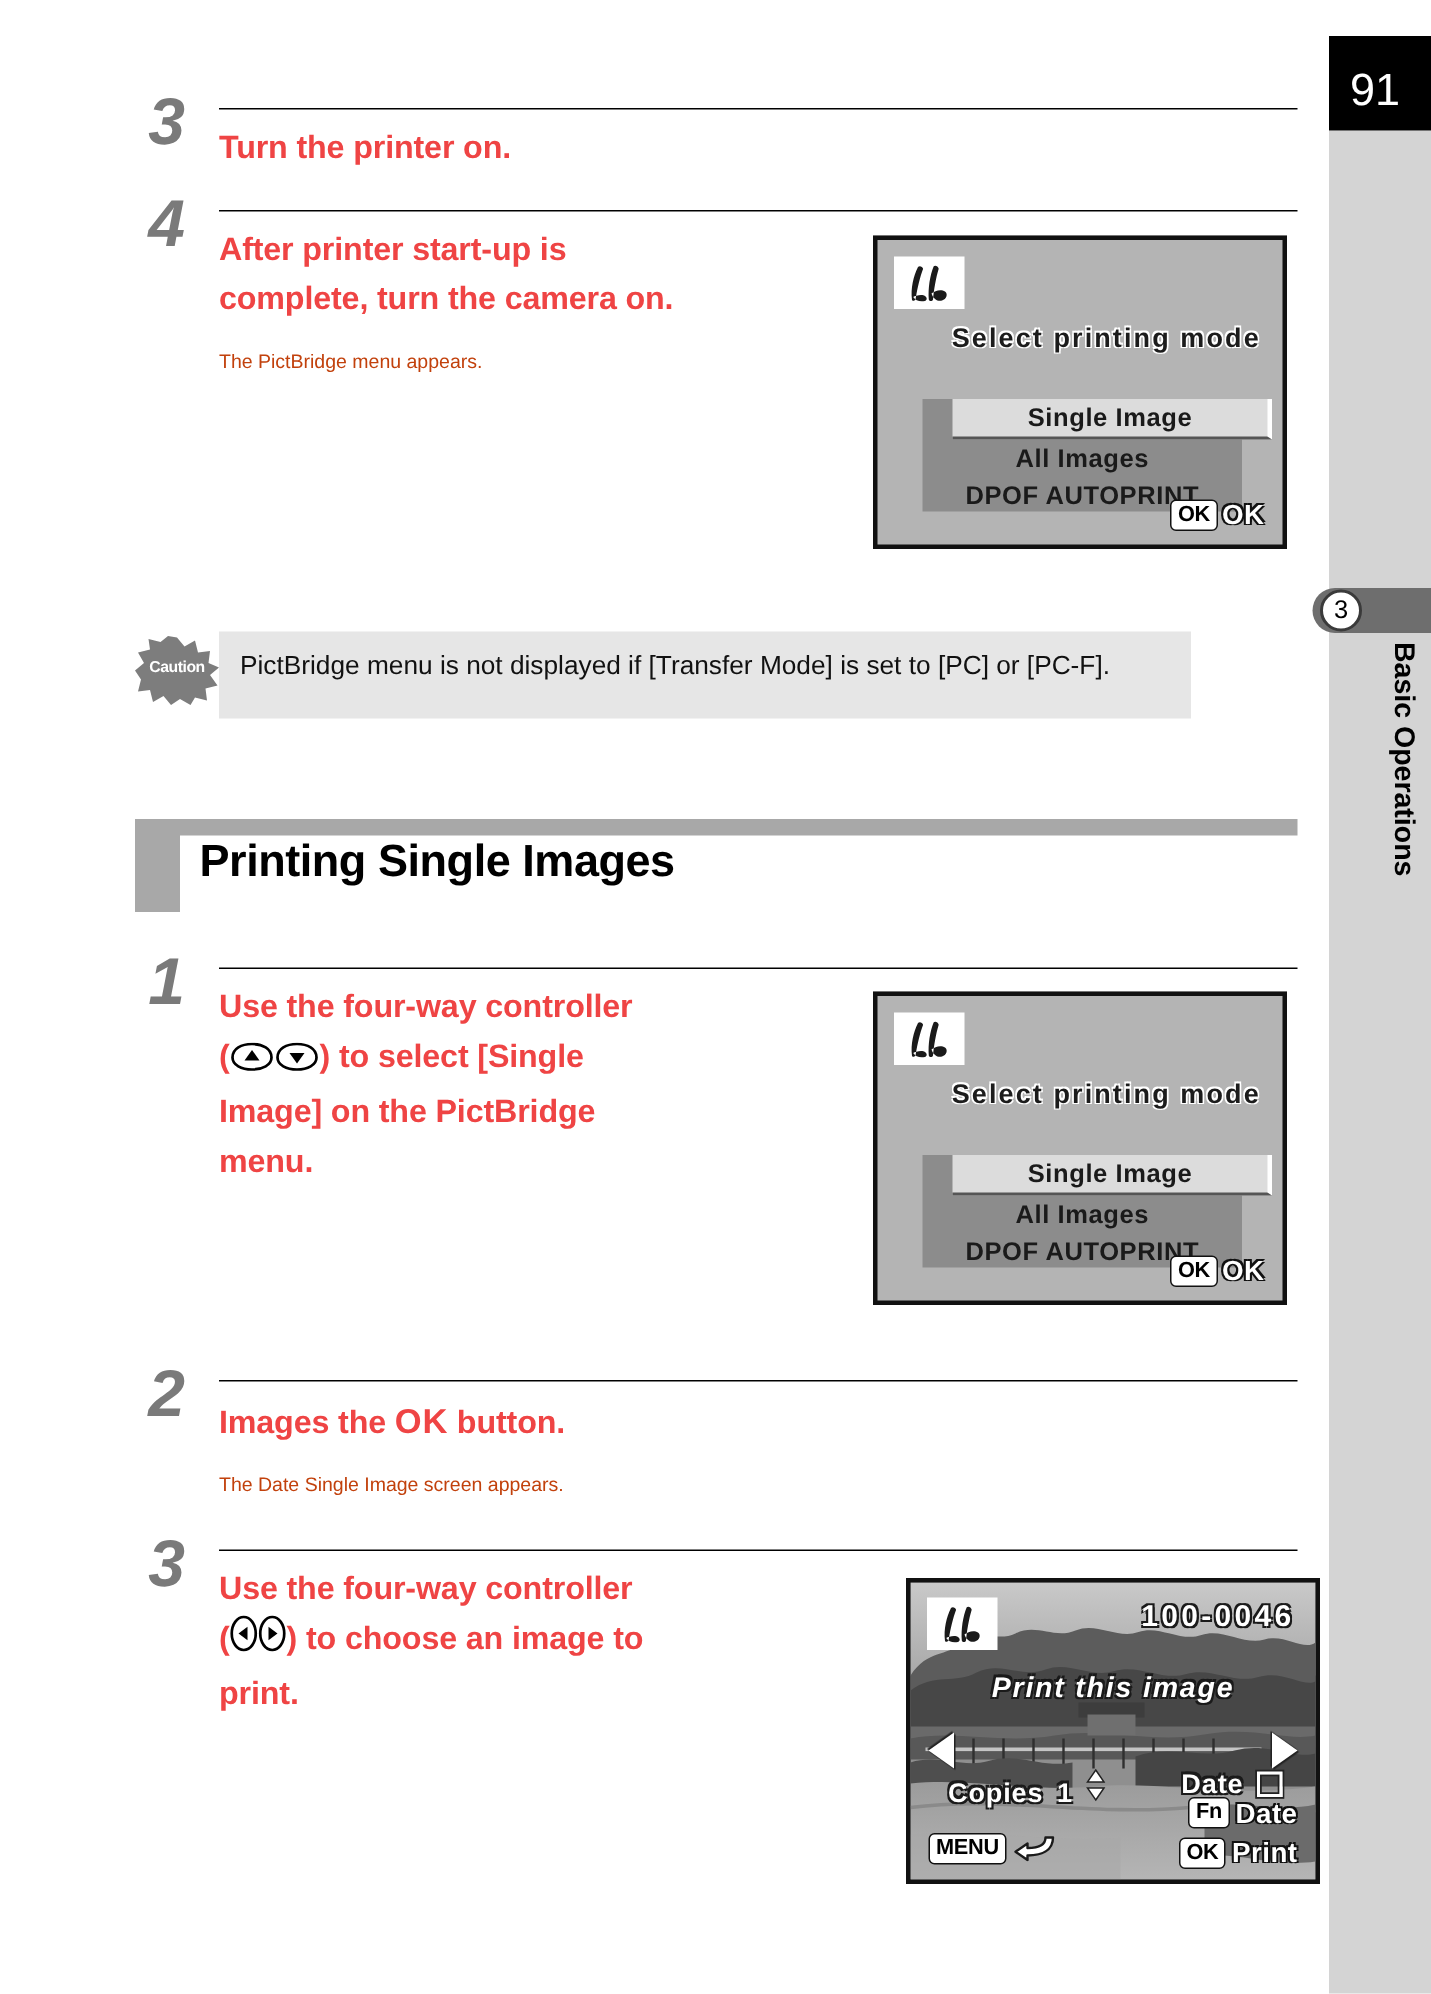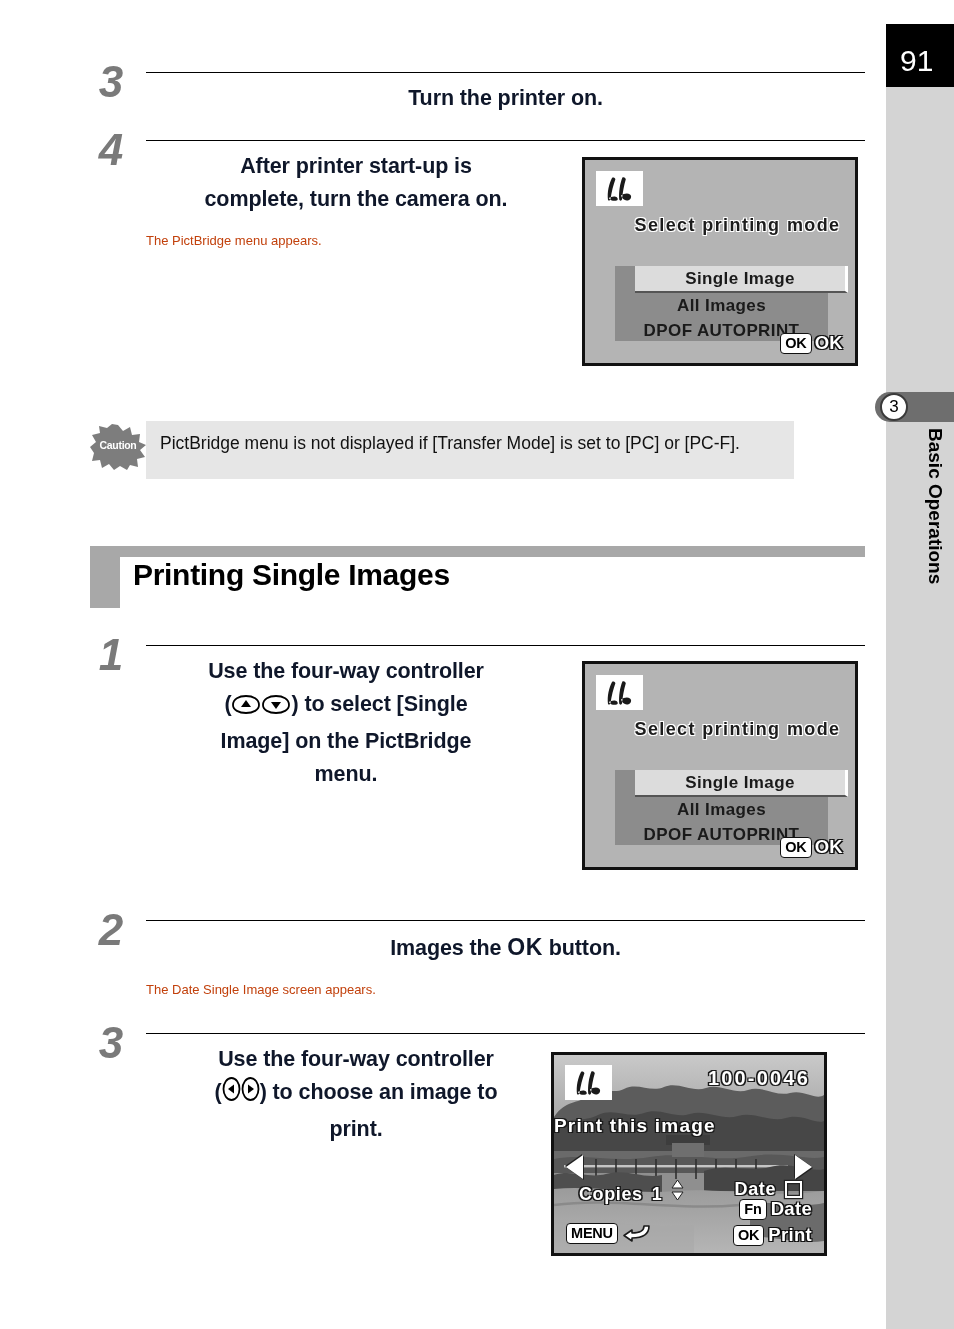--- a/index.html
+++ b/index.html
@@ -110,24 +110,23 @@
   .step-body {
     position: absolute;
     left: 56px;
     top: 0;
     border-top: 1.6px solid #000000;
     padding-top: 9px;
   }
   .step-title {
     font-size: 21.5px;
     font-weight: bold;
-    color: #0f172a;
+    color: #ef4444;
     line-height: 1.55;
     letter-spacing: -0.1px;
-    text-align: center;
   }
   .step-desc {
     font-size: 13px;
     font-weight: normal;
     color: #c2410c;
     margin-top: 15px;
     line-height: 1.4;
   }
 
   
@@ -289,27 +288,29 @@
     font-weight: bold;
     color: #ffffff;
     letter-spacing: 2.2px;
     text-shadow:
        1.4px  1.4px 0 #1a1a1a, -1.4px  1.4px 0 #1a1a1a,
        1.4px -1.4px 0 #1a1a1a, -1.4px -1.4px 0 #1a1a1a;
   }
   .lcd-prompt {
     position: absolute;
     width: 100%;
+    text-align: center;
     font-size: 19px;
     font-weight: bold;
     color: #ffffff;
     letter-spacing: 1.2px;
     text-shadow:
        1.4px  1.4px 0 #1a1a1a, -1.4px  1.4px 0 #1a1a1a,
        1.4px -1.4px 0 #1a1a1a, -1.4px -1.4px 0 #1a1a1a;
+    font-style: italic;
   }
   .nav-tri {
     position: absolute;
     width: 0; height: 0;
     filter: drop-shadow(1px 1px 0 #222) drop-shadow(-1px -1px 0 #222);
   }
   .osd-text {
     font-size: 18px;
     font-weight: bold;
     color: #ffffff;
@@ -472,21 +473,21 @@
           <svg width="19" height="26" viewBox="0 0 19 26">
             <path d="M9.5 2 C14 2 17.5 7 17.5 13 C17.5 19 14 24 9.5 24 C5 24 1.5 19 1.5 13 C1.5 7 5 2 9.5 2 Z" fill="#ffffff" stroke="#000000" stroke-width="1.8"></path>
             <polygon points="13,13 7,8.5 7,17.5" fill="#000000"></polygon>
           </svg>
         </span><span>) to choose an image to</span><br>
         <span>print.</span>
       </div>
     </div>
   </div>
 
-  <div class="lcd" style="left:551px; top:1052px; width:276px; height:204px; background:#8f8f8f;">
+  <div class="lcd" style="left:604px; top:1052px; width:276px; height:204px; background:#8f8f8f;">
 
     <div id="lcd-photo-scene">
       <svg width="270" height="198" viewBox="0 0 270 198" preserveAspectRatio="none">
         <defs>
           <linearGradient id="sky" x1="0" y1="0" x2="0" y2="1">
             <stop offset="0%" stop-color="#c9c9c9"></stop>
             <stop offset="100%" stop-color="#a9a9a9"></stop>
           </linearGradient>
           <linearGradient id="ground" x1="0" y1="0" x2="0" y2="1">
             <stop offset="0%" stop-color="#9b9b9b"></stop>
@@ -565,21 +566,21 @@
           <polygon points="6.5,21 12,13 1,13" fill="#ffffff" stroke="#222222" stroke-width="1"></polygon>
         </svg>
       </span>
     </div>
 
     <div style="position:absolute; right:22px; top:124px; display:flex; align-items:center; gap:9px;">
       <span class="osd-text">Date</span>
       <span class="date-checkbox"></span>
     </div>
 
-    <div style="position:absolute; right:12px; bottom:33px; display:flex; align-items:center; gap:4px;margin-left:38px;">
+    <div style="position:absolute; right:12px; bottom:33px; display:flex; align-items:flex-start; gap:4px;margin-left:38px;">
       <span class="key-box">Fn</span>
       <span class="key-label">Date</span>
     </div>
     <div style="position:absolute; right:12px; bottom:7px; display:flex; align-items:center; gap:4px;">
       <span class="key-box">OK</span>
       <span class="key-label">Print</span>
     </div>
 
     <div style="position:absolute; left:12px; bottom:7px; display:flex; align-items:center; gap:5px;">
       <span class="key-box">MENU</span>

